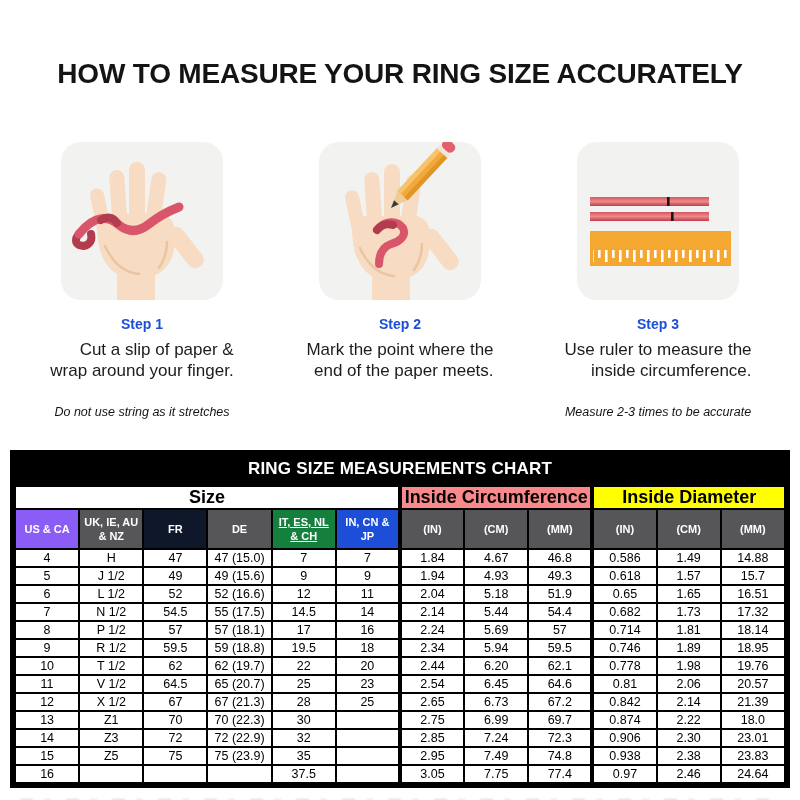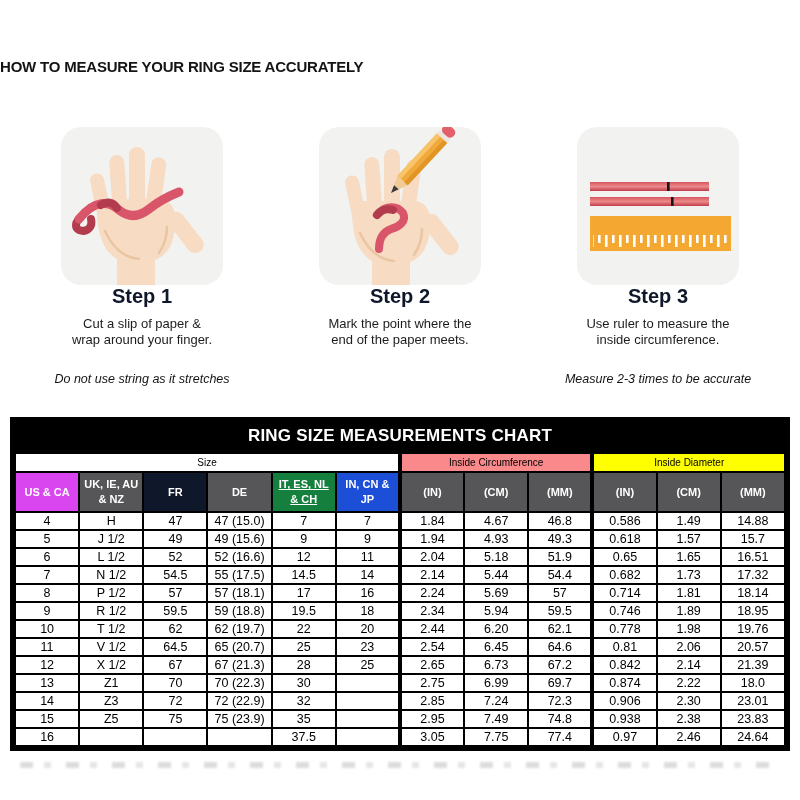--- a/index.html
+++ b/index.html
@@ -2,49 +2,49 @@
 <html><head>
 <meta charset="utf-8">
 <style>
   * { box-sizing: border-box; }
   html,body { margin:0; padding:0; }
   body {
     width:800px; height:800px; background:#ffffff; overflow:hidden;
     font-family:"Liberation Sans", sans-serif; color:#111;
   }
   .page-title {
-    margin:0; padding-top:58px; text-align:left;
-    font-size:15px; font-weight:bold; letter-spacing:-0.2px; color:#141414;
+    margin:0; padding-top:58px; text-align:center;
+    font-size:28px; font-weight:bold; letter-spacing:-0.2px; color:#141414;
   }
   .steps {
     display:flex; justify-content:center; gap:28px; margin-top:52px;
   }
   .step { width:230px; display:flex; flex-direction:column; align-items:center; }
   .card {
     width:162px; height:158px; background:#f2f2f1; border-radius:20px;
     overflow:hidden; flex:0 0 auto;
   }
   .card svg { display:block; width:162px; height:158px; }
-  .step-label { font-size:20px; font-weight:bold; color:#0f172a; }
+  .step-label { margin-top:16px; font-size:14px; font-weight:bold; color:#1d4ed8; }
   .step-desc {
-    margin-top:8px; font-size:13px; line-height:1.22; text-align:center;
+    margin-top:8px; font-size:17px; line-height:1.22; text-align:right;
     color:#1c1c1c; white-space:pre-line;
   }
   .step-note {
     margin-top:24px; font-size:12.5px; font-style:italic; color:#141414;
     min-height:15px; text-align:center;
   }
   .table-wrap { margin:30px 10px 0; border:4px solid #000; }
   .table-title {
     background:#000; color:#fff; text-align:center; font-weight:bold;
     font-size:17px; letter-spacing:0.2px; padding:5px 0 6px;
   }
   table { width:100%; border-collapse:collapse; table-layout:fixed; }
   th, td { border:2px solid #000; text-align:center; vertical-align:middle; padding:0; }
-  tr.groups th { font-size:10px; font-weight:normal; height:19px; color:#000; }
+  tr.groups th { font-size:18px; font-weight:bold; height:19px; color:#000; }
   tr.cols th {
     color:#fff; font-size:11px; font-weight:bold; height:40px;
     line-height:1.3; padding:1px 2px;
   }
   tbody td { height:16px; line-height:16px; font-size:12.5px; color:#000; }
   .gsep { border-left-width:4px !important; }
   .bottom-artifact {
     margin:11px auto 0; width:760px; height:6px; border-radius:2px;
     background:repeating-linear-gradient(90deg,
       rgba(130,130,130,0.28) 0 13px, rgba(0,0,0,0) 13px 24px,
@@ -156,21 +156,21 @@
   <div class="table-wrap">
     <div class="table-title">RING SIZE MEASUREMENTS CHART</div>
     <table>
       <thead>
         <tr class="groups">
             <th colspan="6" style="background: rgb(255, 255, 255);">Size</th>
             <th colspan="3" class="gsep" style="background: rgb(249, 137, 139);">Inside Circumference</th>
             <th colspan="3" class="gsep" style="background: rgb(255, 255, 0);">Inside Diameter</th>
           </tr>
         <tr class="cols">
-            <th style="background: #d946ef; color: rgb(255, 255, 255); text-align: center;">US &amp; CA</th>
+            <th style="background: #8b5cf6; color: rgb(255, 255, 255); text-align: center;">US &amp; CA</th>
             <th style="background: rgb(86, 86, 88); color: rgb(255, 255, 255);">UK, IE, AU &amp; NZ</th>
             <th style="background: #0f172a; color: rgb(255, 255, 255);">FR</th>
             <th style="background: rgb(86, 86, 88); color: rgb(255, 255, 255);">DE</th>
             <th style="background: #15803d; color: rgb(255, 255, 255); text-decoration: underline;">IT, ES, NL &amp; CH</th>
             <th style="background: #1d4ed8; color: rgb(255, 255, 255);">IN, CN &amp; JP</th>
             <th class="gsep" style="background: rgb(86, 86, 88); color: rgb(255, 255, 255);">(IN)</th>
             <th style="background: rgb(86, 86, 88); color: rgb(255, 255, 255);">(CM)</th>
             <th style="background: rgb(86, 86, 88); color: rgb(255, 255, 255);">(MM)</th>
             <th class="gsep" style="background: rgb(86, 86, 88); color: rgb(255, 255, 255);">(IN)</th>
             <th style="background: rgb(86, 86, 88); color: rgb(255, 255, 255);">(CM)</th>

